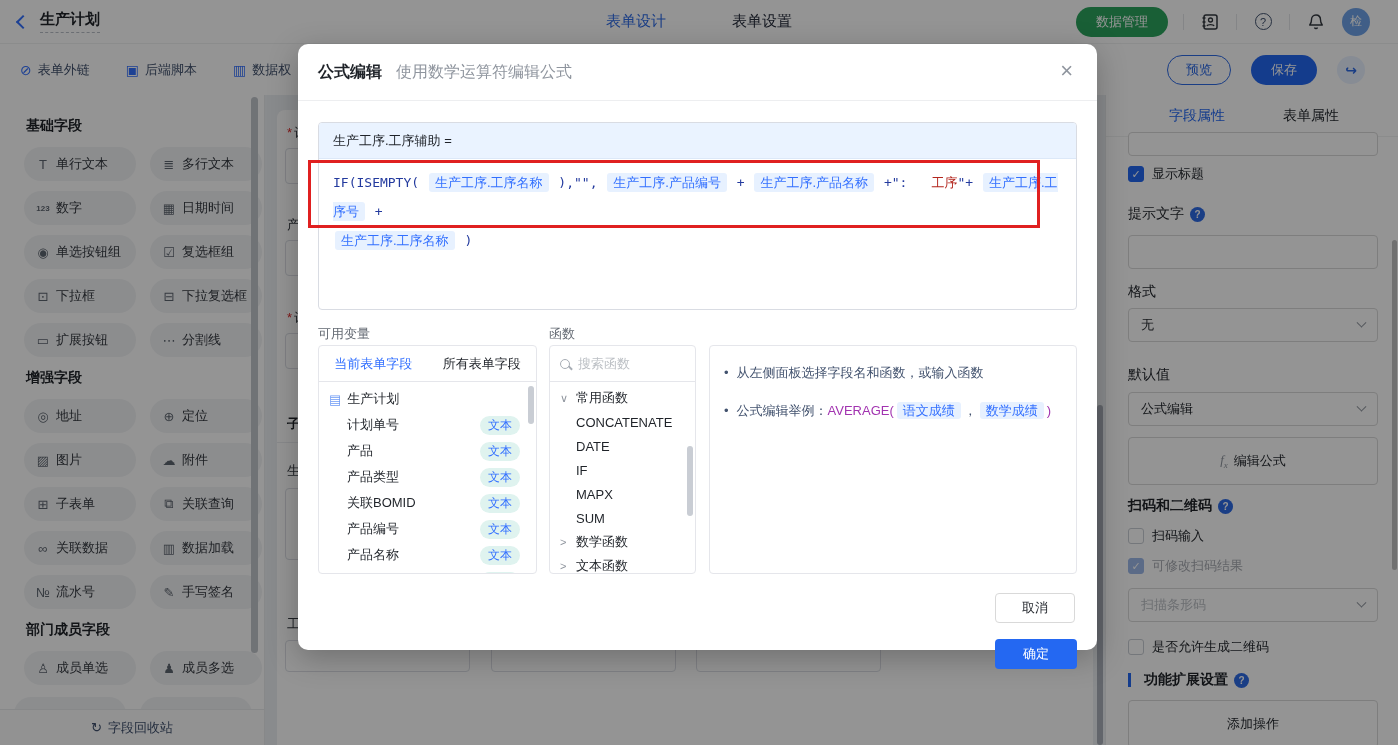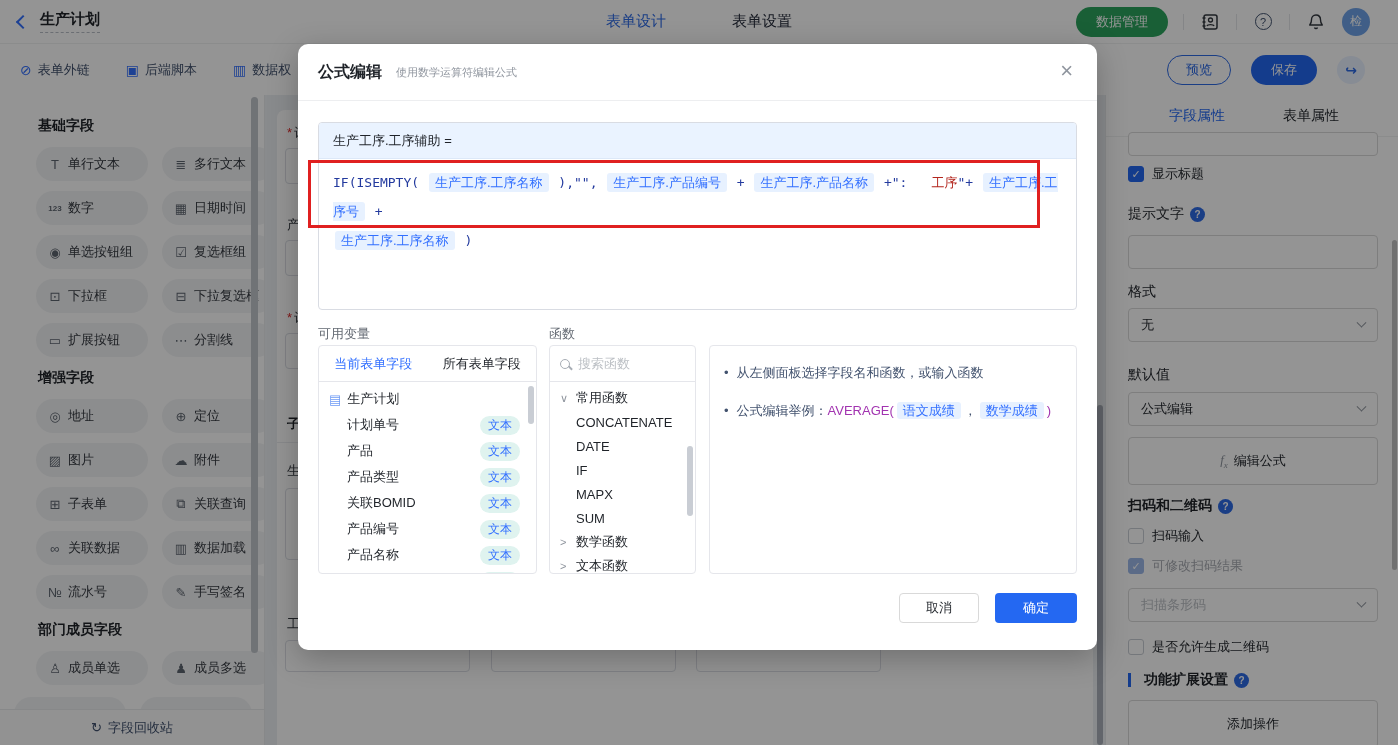--- a/index.html
+++ b/index.html
@@ -27,21 +27,21 @@
   .tl-links { position:absolute; left:20px; top:0; height:51px; display:flex; align-items:center; gap:36px; }
   .tl-link { display:flex; align-items:center; gap:6px; color:#42526E; cursor:pointer; white-space:nowrap; }
   .tl-link .ic { color:#3370FF; font-size:14px; }
   .tl-actions { position:absolute; right:33px; top:0; height:51px; display:flex; align-items:center; gap:20px; }
   .btn-outline-pill { height:30px; padding:0 18px; border:1px solid #2E6BE6; color:#2E6BE6; border-radius:16px; background:#fff; display:flex; align-items:center; font-size:13px; cursor:pointer; }
   .btn-blue-pill { height:30px; padding:0 20px; background:#2468F2; color:#fff; border-radius:16px; display:flex; align-items:center; font-size:13px; cursor:pointer; }
   .share-circle { width:28px; height:28px; border-radius:50%; background:#E9F1FF; color:#2E6BE6; display:flex; align-items:center; justify-content:center; font-size:14px; font-weight:bold; cursor:pointer; }
 
   
   .sidebar { position:absolute; left:0; top:95px; width:265px; bottom:0; background:#fff; border-right:1px solid #E8EAED; overflow:hidden; }
-  .sb-inner { padding:16px 0 0 24px;margin-left:12px; }
+  .sb-inner { padding:16px 0 0 24px; }
   .sb-title { font-size:14px; font-weight:bold; color:#1F2329; margin:6px 0 12px 2px; }
   .sb-sec { margin-bottom:10px; }
   .sb-grid { display:grid; grid-template-columns:112px 112px; gap:10px 14px; margin-bottom:12px; }
   .pill { height:34px; background:#F2F3F5; border-radius:17px; display:flex; align-items:center; padding-left:10px; cursor:grab; overflow:hidden; white-space:nowrap; }
   .pill-ic { width:18px; color:#5E6670; font-size:13px; text-align:center; margin-right:4px; flex:none; }
   .pill-ic.num { font-size:8px; font-weight:bold; letter-spacing:0; }
   .pill-lb { font-size:13px; color:#33383F; }
   .ghost-row { display:grid; grid-template-columns:112px 112px; gap:10px 14px; }
   .ghost-pill { height:34px; background:#F2F3F5; border-radius:17px; }
   .sb-recycle { position:absolute; left:0; bottom:0; width:264px; height:36px; background:#FBFBFC; border-top:1px solid #E8EAED; display:flex; align-items:center; justify-content:center; gap:6px; color:#42526E; cursor:pointer; }
@@ -82,21 +82,21 @@
   .rp-btn { height:48px; border:1px solid #D9D9D9; border-radius:4px; background:#fff; display:flex; align-items:center; justify-content:center; gap:6px; font-size:13px; color:#1F2329; cursor:pointer; }
   .fx { font-style:italic; color:#8F959E; font-family:"Liberation Serif",serif; }
   .fx sub { font-size:9px; }
   .rp-scroll { position:absolute; right:1px; top:145px; width:5px; height:330px; border-radius:3px; background:#C1C1C1; }
 
   
   .overlay { position:absolute; inset:0; background:rgba(0,0,0,0.42); z-index:50; }
   .modal { position:absolute; left:298px; top:44px; width:799px; height:606px; background:#fff; border-radius:10px; z-index:100; box-shadow:0 8px 30px rgba(0,0,0,0.25); }
   .m-head { position:absolute; left:0; top:0; width:100%; height:57px; border-bottom:1px solid #EDEEF0; display:flex; align-items:center; padding:0 20px; }
   .m-title { font-size:16px; font-weight:bold; color:#1F2329; }
-  .m-sub { font-size:11px; color:#8F959E; margin-left:14px; }
+  .m-sub { font-size:16px; color:#8F959E; margin-left:14px; }
   .m-close { position:absolute; right:24px; top:16px; font-size:22px; color:#8F959E; cursor:pointer; line-height:1; }
   .f-box { position:absolute; left:20px; top:78px; width:759px; height:188px; border:1px solid #D9DCE3; border-radius:4px; overflow:hidden; }
   .f-name { height:36px; background:#EAF3FF; border-bottom:1px solid #DCE8F8; display:flex; align-items:center; padding-left:14px; font-size:13px; color:#1F2329; }
   .f-editor { padding:9px 14px; font-family:"DejaVu Sans Mono","Liberation Mono",monospace; font-size:13px; line-height:29px; cursor:text; }
   .tok-code { color:#233A9E; }
   .tok-str { color:#B3261E;margin-left:24px; }
   .tok-field { background:#E7F1FF; color:#3370FF; border-radius:3px; padding:2px 6px; margin:0 2px; font-family:"Liberation Sans","DejaVu Sans",sans-serif; cursor:pointer; }
   .red-rect { position:absolute; left:10px; top:116px; width:732px; height:68px; border:3px solid #E02020; z-index:5; pointer-events:none; }
   .m-lab { position:absolute; top:281px; font-size:13px; color:#646A73; }
   .m-panel { position:absolute; top:301px; height:229px; border:1px solid #E5E6EB; border-radius:4px; background:#fff; overflow:hidden; }
@@ -120,21 +120,21 @@
   .fn-search input::placeholder { color:#BBBFC4; }
   .fn-body { padding-top:4px; position:relative; }
   .fn-group { height:24px; display:flex; align-items:center; padding-left:10px; gap:6px; font-size:13px; color:#1F2329; cursor:pointer; }
   .fn-group .car { color:#8F959E; font-size:11px; width:10px; }
   .fn-item { height:24px; display:flex; align-items:center; padding-left:26px; font-size:13px; color:#1F2329; cursor:pointer; }
   .pf-scroll { position:absolute; right:2px; top:100px; width:6px; height:70px; border-radius:3px; background:#C9CDD4; }
   .help-row { display:flex; gap:8px; font-size:13px; color:#42526E; margin-bottom:16px; line-height:22px; }
   .help-row .dot { color:#42526E; }
   .fn-col { color:#A233B0; }
   .help-chip { background:#E7F1FF; color:#3370FF; border-radius:3px; padding:1px 6px; margin:0 3px; }
-  .m-footer { position:absolute; right:20px; top:549px; display:flex; gap:16px; }
+  .m-footer { position:absolute; right:20px; top:549px; display:flex; gap:16px;flex-direction:column; }
   .btn-cancel { width:80px; height:30px; border:1px solid #D9D9D9; border-radius:4px; background:#fff; font-size:13px; color:#1F2329; display:flex; align-items:center; justify-content:center; cursor:pointer; }
   .btn-ok { width:82px; height:30px; border-radius:4px; background:#2468F2; color:#fff; font-size:13px; display:flex; align-items:center; justify-content:center; cursor:pointer; }
 </style>
 </head>
 <body>
 
 <div class="app">
 
   <header class="topbar">
     <div class="tb-left">

